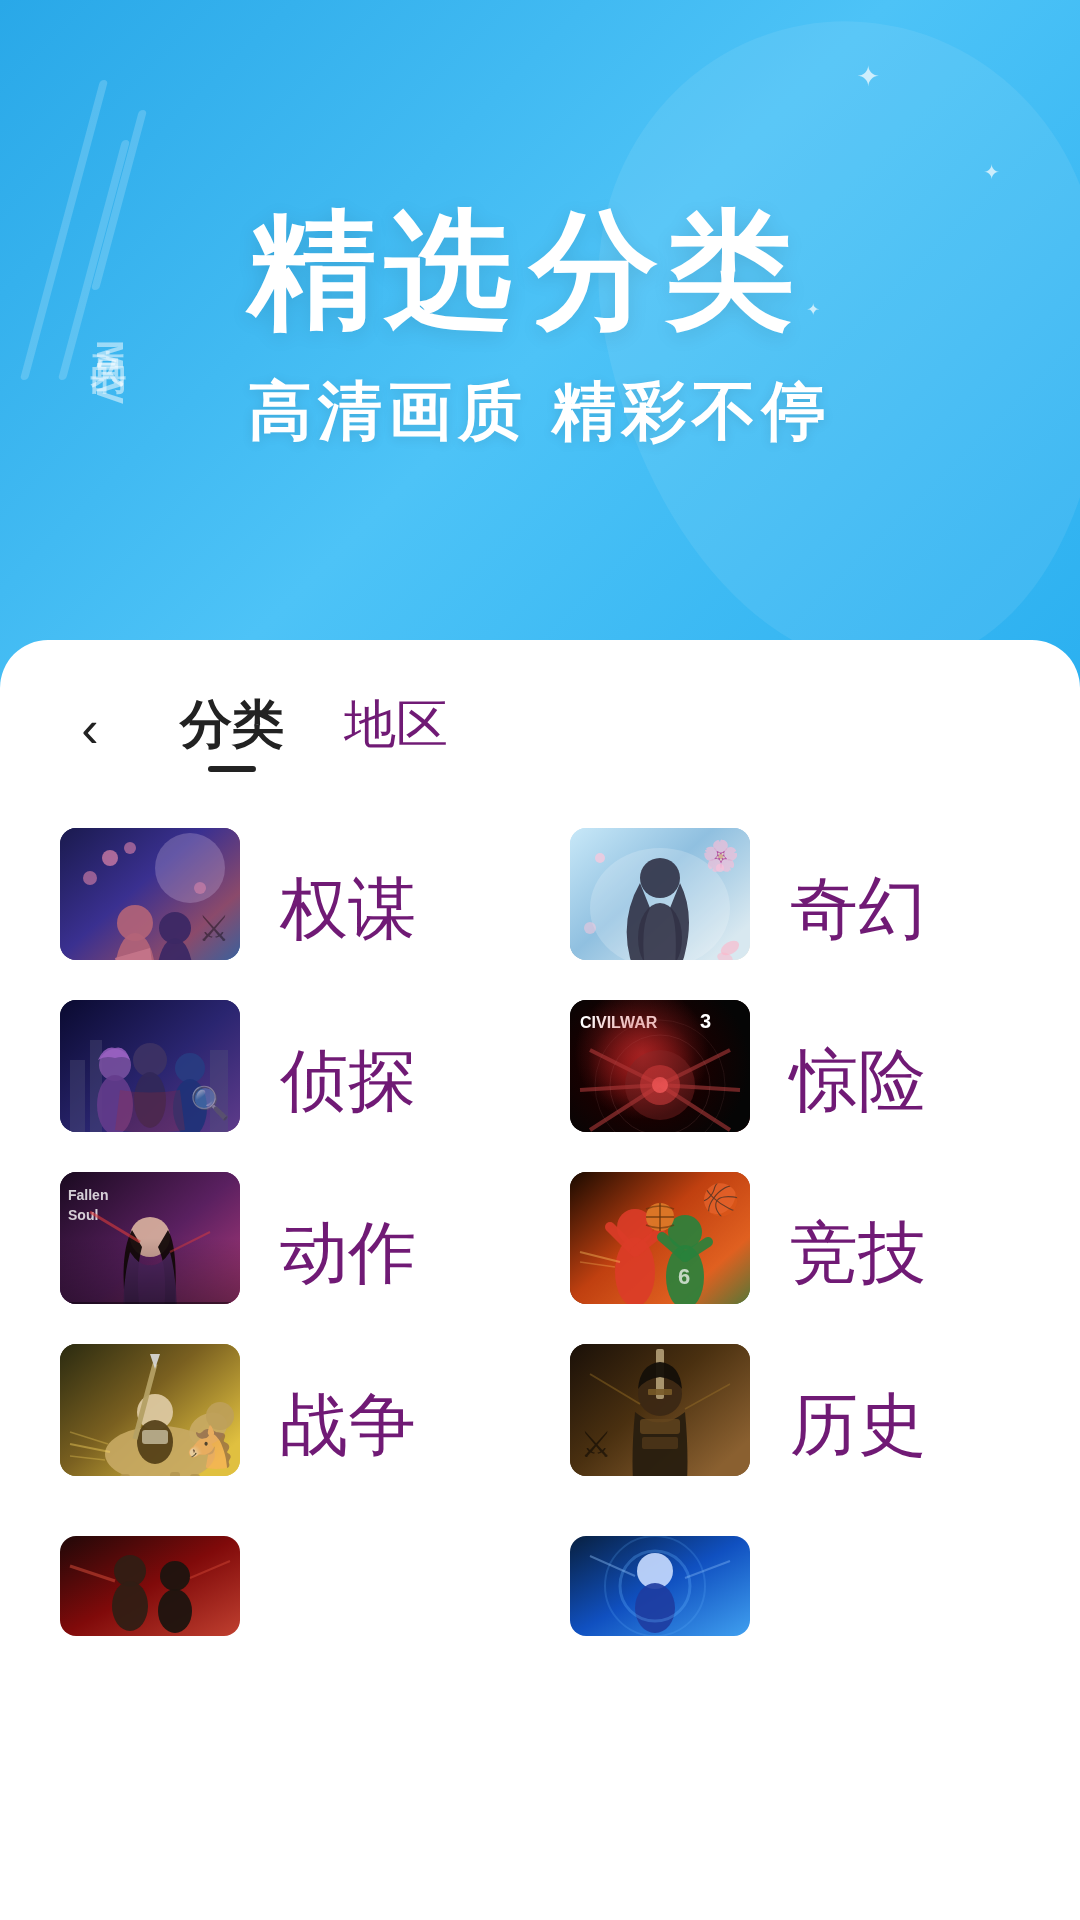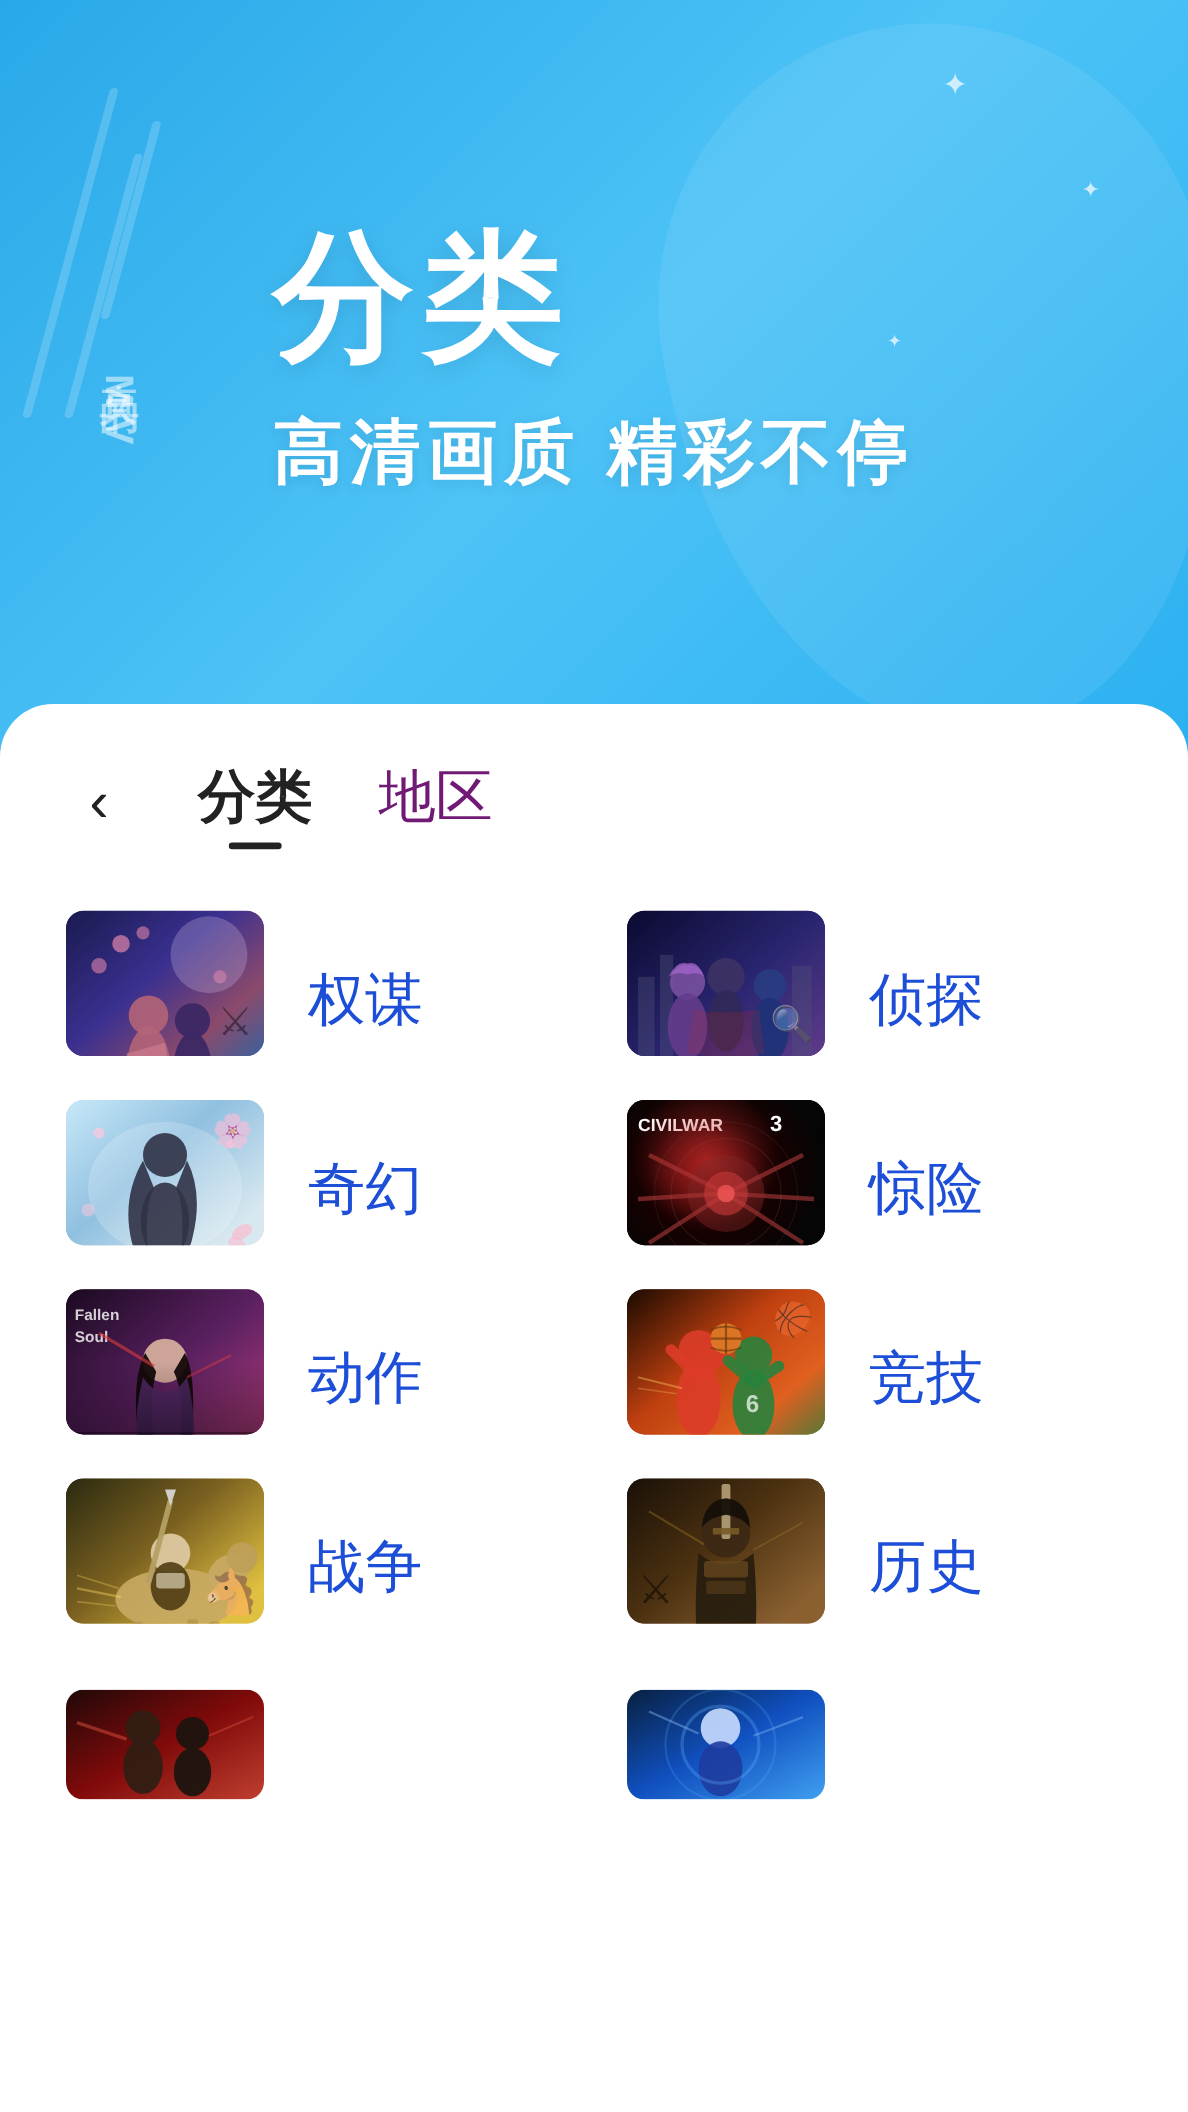--- a/index.html
+++ b/index.html
@@ -299,23 +299,23 @@
     .thumb-zhanzheng::after {
       content: '🐴';
       position: absolute;
       bottom: 5px;
       right: 5px;
       font-size: 40px;
       opacity: 0.6;
     }
 
     .category-name {
-      font-size: 52px;
+      font-size: 68px;
       font-weight: 500;
-      color: #1d4ed8;
+      color: #701a75;
       margin-top: 30px;
     }
   </style>
 </head>
 <body>
 
 <div class="hero">
   <div class="hero-bg">
 
     <div class="deco-lines">
@@ -331,20 +331,21 @@
     <div class="side-text">
       <span>真</span>
       <span>的</span>
       <span>M</span>
       <span>V</span>
     </div>
   </div>
 
   <div class="hero-title">
     <div class="hero-title-main">
+      <span class="highlight">精选</span>
       <span class="highlight">分类</span>
     </div>
     <div class="hero-subtitle">高清画质 精彩不停</div>
   </div>
 </div>
 
 <div class="content-card">
 
   <div class="tab-bar">
     <div class="back-btn">
@@ -384,20 +385,52 @@
           <ellipse cx="115" cy="148" rx="18" ry="38" fill="rgba(60,40,100,0.95)"></ellipse>
           <circle cx="115" cy="100" r="16" fill="rgba(60,40,100,0.95)"></circle>
 
           <path d="M55 130 Q60 160 80 165 Q90 170 95 155 L90 120 Z" fill="rgba(200,120,140,0.8)"></path>
         </svg>
       </div>
       <span class="category-name">权谋</span>
     </div>
 
     <div class="category-item">
+      <div class="category-thumb thumb-qihuan">
+        <svg width="180" height="160" viewBox="0 0 180 160" xmlns="http://www.w3.org/2000/svg" style="position:absolute;inset:0;">
+          <defs>
+            <linearGradient id="qhGrad" x1="0" y1="0" x2="1" y2="1">
+              <stop offset="0%" stop-color="#c8e8f8"></stop>
+              <stop offset="40%" stop-color="#90c0e0"></stop>
+              <stop offset="80%" stop-color="#d8e8f0"></stop>
+            </linearGradient>
+          </defs>
+          <rect width="180" height="160" fill="url(#qhGrad)"></rect>
+
+          <ellipse cx="90" cy="80" rx="70" ry="60" fill="rgba(255,255,255,0.2)"></ellipse>
+
+          <circle cx="90" cy="50" r="20" fill="rgba(40,40,60,0.85)"></circle>
+
+          <path d="M70 55 Q50 90 60 130 Q65 145 75 140 Q70 100 80 80 Z" fill="rgba(40,40,60,0.85)"></path>
+          <path d="M110 55 Q125 85 115 125 Q112 140 105 138 Q108 95 100 80 Z" fill="rgba(40,40,60,0.85)"></path>
+
+          <ellipse cx="90" cy="110" rx="22" ry="35" fill="rgba(50,50,70,0.9)"></ellipse>
+
+          <circle cx="30" cy="30" r="5" fill="rgba(255,200,220,0.7)"></circle>
+          <circle cx="150" cy="40" r="4" fill="rgba(255,200,220,0.6)"></circle>
+          <circle cx="20" cy="100" r="6" fill="rgba(255,200,220,0.5)"></circle>
+
+          <ellipse cx="160" cy="120" rx="10" ry="6" fill="rgba(255,180,200,0.6)" transform="rotate(-30 160 120)"></ellipse>
+          <ellipse cx="155" cy="130" rx="8" ry="5" fill="rgba(255,180,200,0.5)" transform="rotate(20 155 130)"></ellipse>
+        </svg>
+      </div>
+      <span class="category-name">奇幻</span>
+    </div>
+
+    <div class="category-item">
       <div class="category-thumb thumb-zhentan">
         <svg width="180" height="160" viewBox="0 0 180 160" xmlns="http://www.w3.org/2000/svg" style="position:absolute;inset:0;">
           <defs>
             <linearGradient id="ztGrad" x1="0" y1="0" x2="1" y2="1">
               <stop offset="0%" stop-color="#0a0a30"></stop>
               <stop offset="50%" stop-color="#2a2570"></stop>
               <stop offset="100%" stop-color="#6a4090"></stop>
             </linearGradient>
           </defs>
           <rect width="180" height="160" fill="url(#ztGrad)"></rect>
@@ -414,52 +447,20 @@
 
           <circle cx="130" cy="68" r="15" fill="rgba(40,60,130,0.9)"></circle>
           <ellipse cx="130" cy="108" rx="17" ry="29" fill="rgba(30,50,120,0.9)"></ellipse>
 
           <path d="M60 90 Q90 95 120 90 L125 130 Q90 135 55 130 Z" fill="rgba(180,40,40,0.2)"></path>
 
           <path d="M38 60 Q45 45 55 48 Q65 45 70 60 Q65 55 55 58 Q45 55 38 60 Z" fill="rgba(160,100,200,0.8)"></path>
         </svg>
       </div>
       <span class="category-name">侦探</span>
-    </div>
-
-    <div class="category-item">
-      <div class="category-thumb thumb-qihuan">
-        <svg width="180" height="160" viewBox="0 0 180 160" xmlns="http://www.w3.org/2000/svg" style="position:absolute;inset:0;">
-          <defs>
-            <linearGradient id="qhGrad" x1="0" y1="0" x2="1" y2="1">
-              <stop offset="0%" stop-color="#c8e8f8"></stop>
-              <stop offset="40%" stop-color="#90c0e0"></stop>
-              <stop offset="80%" stop-color="#d8e8f0"></stop>
-            </linearGradient>
-          </defs>
-          <rect width="180" height="160" fill="url(#qhGrad)"></rect>
-
-          <ellipse cx="90" cy="80" rx="70" ry="60" fill="rgba(255,255,255,0.2)"></ellipse>
-
-          <circle cx="90" cy="50" r="20" fill="rgba(40,40,60,0.85)"></circle>
-
-          <path d="M70 55 Q50 90 60 130 Q65 145 75 140 Q70 100 80 80 Z" fill="rgba(40,40,60,0.85)"></path>
-          <path d="M110 55 Q125 85 115 125 Q112 140 105 138 Q108 95 100 80 Z" fill="rgba(40,40,60,0.85)"></path>
-
-          <ellipse cx="90" cy="110" rx="22" ry="35" fill="rgba(50,50,70,0.9)"></ellipse>
-
-          <circle cx="30" cy="30" r="5" fill="rgba(255,200,220,0.7)"></circle>
-          <circle cx="150" cy="40" r="4" fill="rgba(255,200,220,0.6)"></circle>
-          <circle cx="20" cy="100" r="6" fill="rgba(255,200,220,0.5)"></circle>
-
-          <ellipse cx="160" cy="120" rx="10" ry="6" fill="rgba(255,180,200,0.6)" transform="rotate(-30 160 120)"></ellipse>
-          <ellipse cx="155" cy="130" rx="8" ry="5" fill="rgba(255,180,200,0.5)" transform="rotate(20 155 130)"></ellipse>
-        </svg>
-      </div>
-      <span class="category-name">奇幻</span>
     </div>
 
     <div class="category-item">
       <div class="category-thumb thumb-jingxian">
         <svg width="180" height="160" viewBox="0 0 180 160" xmlns="http://www.w3.org/2000/svg" style="position:absolute;inset:0;">
           <defs>
             <radialGradient id="jxGrad" cx="40%" cy="40%" r="60%">
               <stop offset="0%" stop-color="#800a0a"></stop>
               <stop offset="50%" stop-color="#1a0000"></stop>
               <stop offset="100%" stop-color="#050505"></stop>

